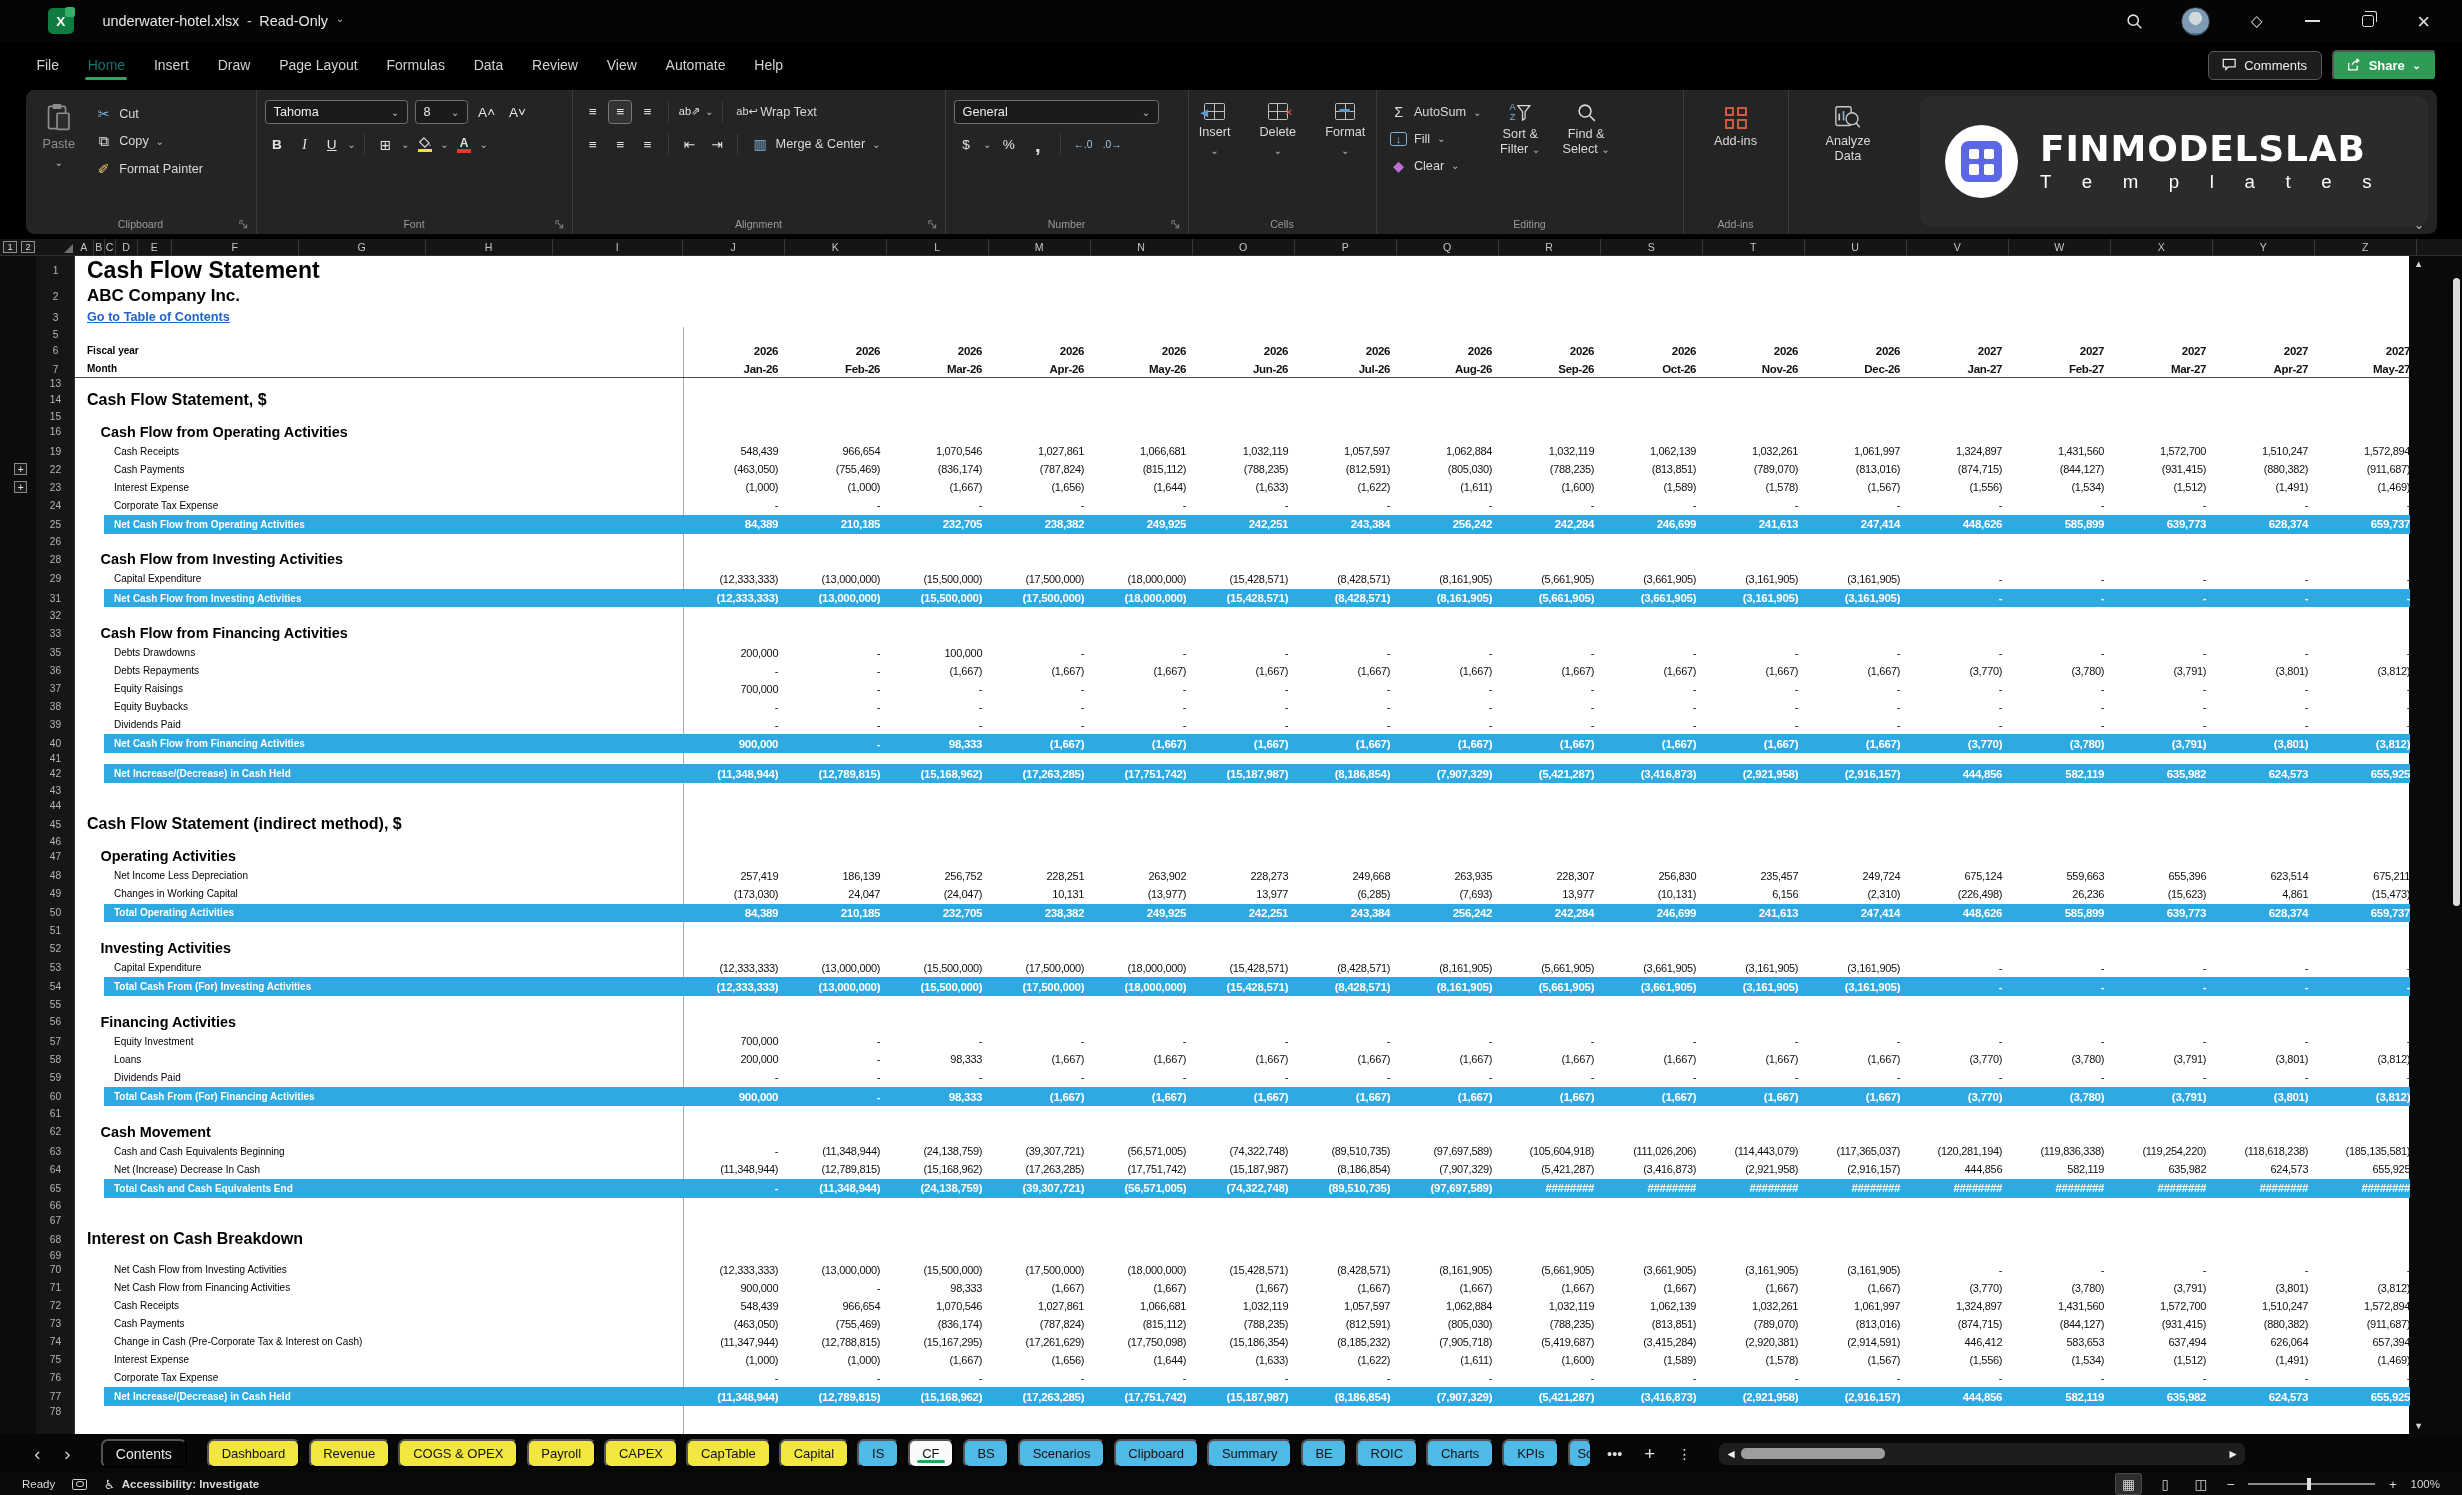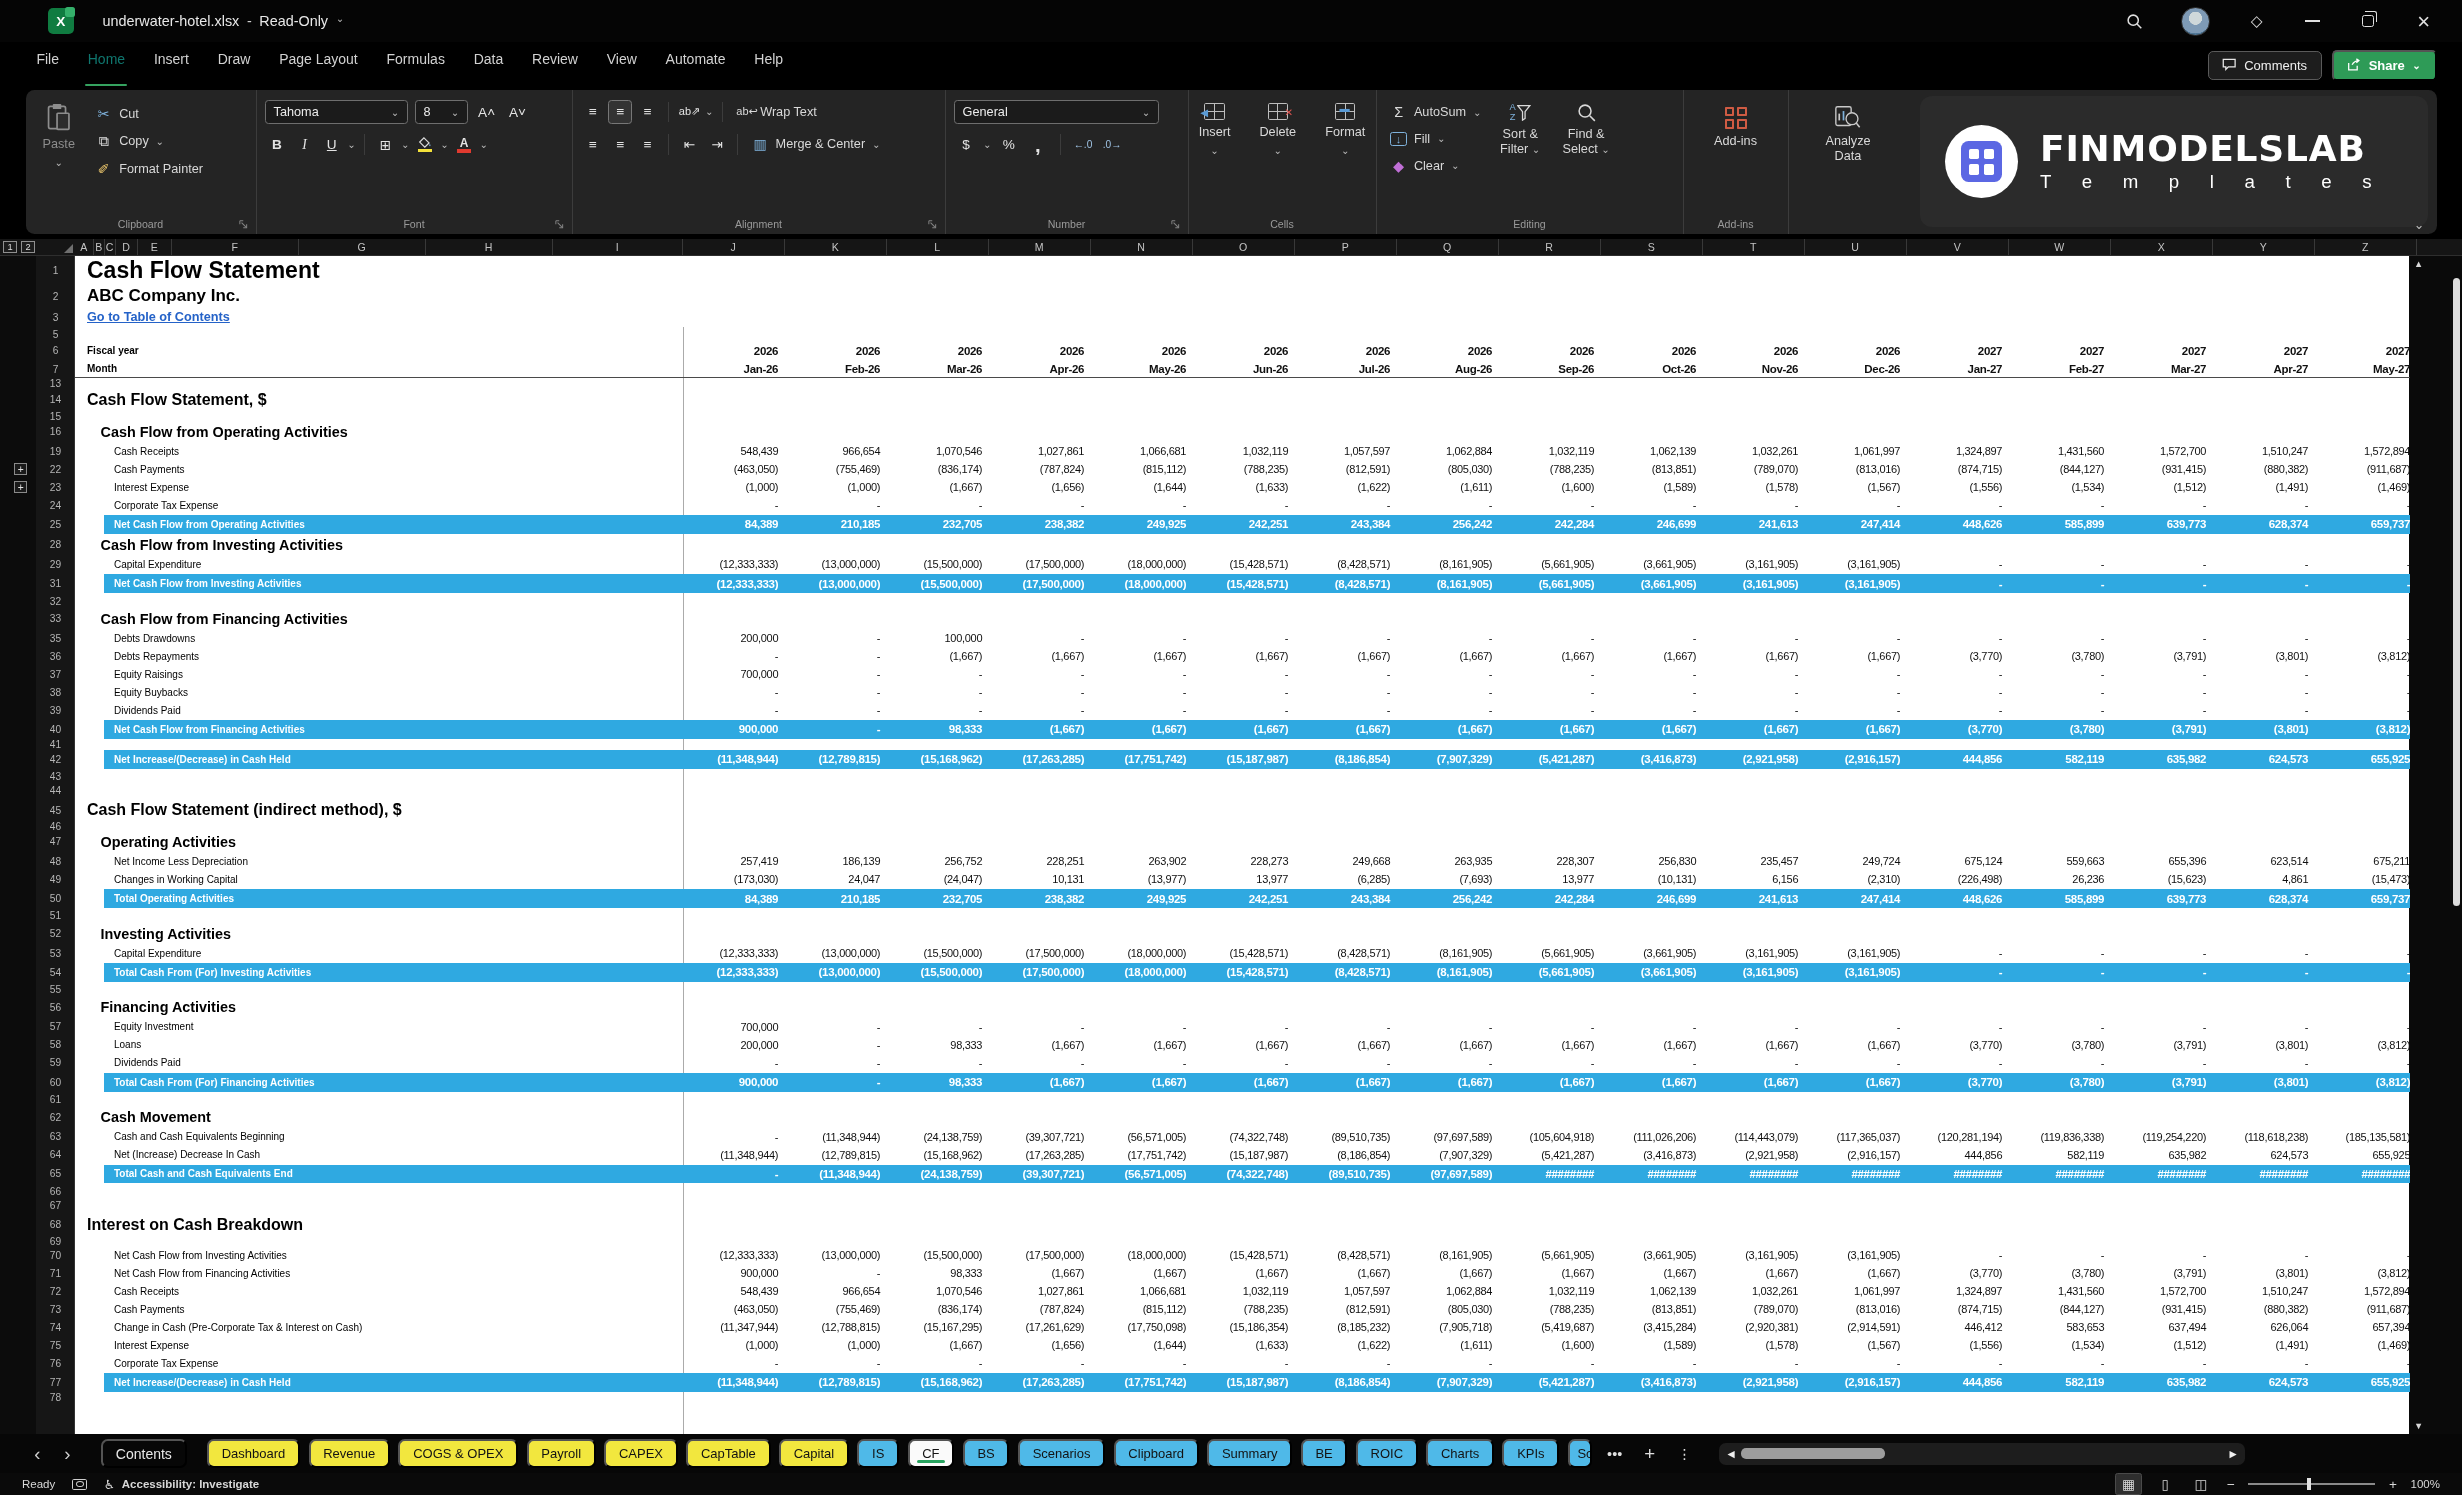--- a/index.html
+++ b/index.html
@@ -11,21 +11,21 @@
   .doc-title{margin-left:29px;font-size:14.4px;color:#e8e8e8;display:flex;gap:7.6px;align-items:flex-start}
   .doc-title .dim{color:#cfcfcf}
   .win-right{margin-left:auto;display:flex;align-items:center;gap:37px;margin-right:29px}
   .tb-ic{width:18.7px;height:18.7px;display:flex;align-items:center;justify-content:center;color:#e0e0e0;font-size:15.3px}
   .avatar{width:29px;height:29px;border-radius:50%;background:radial-gradient(circle at 50% 38%,#cfd8da 0 30%,#7e9ab5 31% 70%,#4f7696 71%);border:0.8px solid #333}
   .minbtn{width:15.3px;height:1.7px;background:#e0e0e0}
   .restbtn{width:12px;height:12px;border:1.7px solid #e0e0e0;border-radius:2.5px;position:relative}
   .restbtn::before{content:"";position:absolute;left:2.5px;top:-5.1px;width:10.2px;height:10.2px;border-top:1.7px solid #e0e0e0;border-right:1.7px solid #e0e0e0;border-radius:0 2.5px 0 0}
   .closebtn{font-size:22px;line-height:17px;color:#e0e0e0}
   
-  .menubar{height:46px;display:flex;background:#000;padding-left:22px}
+  .menubar{height:46px;display:flex;align-items:center;background:#000;padding-left:22px}
   .menu-item{padding:8.5px 14.4px;color:#d2d2d2;font-size:14px;position:relative;cursor:default}
   .menu-item.active{color:#0f766e;font-weight:normal}
   .menu-item.active::after{content:"";position:absolute;left:12px;right:12px;bottom:1.7px;height:2.5px;border-radius:1.7px;background:#35a25f}
   .menu-right{margin-left:auto;display:flex;align-items:center;gap:10.2px;margin-right:25.5px}
   .comments-btn{display:flex;align-items:center;gap:7.6px;border:0.8px solid #5a5a5a;background:#1d1d1d;color:#efefef;font-size:13px;border-radius:5.1px;padding:6px 13.6px}
   .share-btn{display:flex;align-items:center;gap:7.6px;background:#2e9b57;color:#fff;font-size:13px;border-radius:5.1px;padding:6px 13.6px;font-weight:600}
   
   .ribbon-wrap{height:151px;background:#000;padding:1.7px 25.5px 5.1px}
   .ribbon{height:144px;background:#242424;border-radius:8.5px;display:flex;position:relative}
   .rgroup{position:relative;border-right:0.8px solid #3c3c3c;padding:10.2px 8.5px 20.4px;flex:0 0 auto}
@@ -683,20 +683,25 @@
           <div class="cell">246,699</div>
           <div class="cell">241,613</div>
           <div class="cell">247,414</div>
           <div class="cell">448,626</div>
           <div class="cell">585,899</div>
           <div class="cell">639,773</div>
           <div class="cell">628,374</div>
           <div class="cell">659,737</div>
         </div>
       </div>
+      <div class="srow t-sp">
+        <div class="gut"></div>
+        <div class="rnum">26</div>
+        <div class="body"></div>
+      </div>
       <div class="srow t-sub">
         <div class="gut"></div>
         <div class="rnum">28</div>
         <div class="body">
           <div class="lab">Cash Flow from Investing Activities</div>
         </div>
       </div>
       <div class="srow t-item">
         <div class="gut"></div>
         <div class="rnum">29</div>

